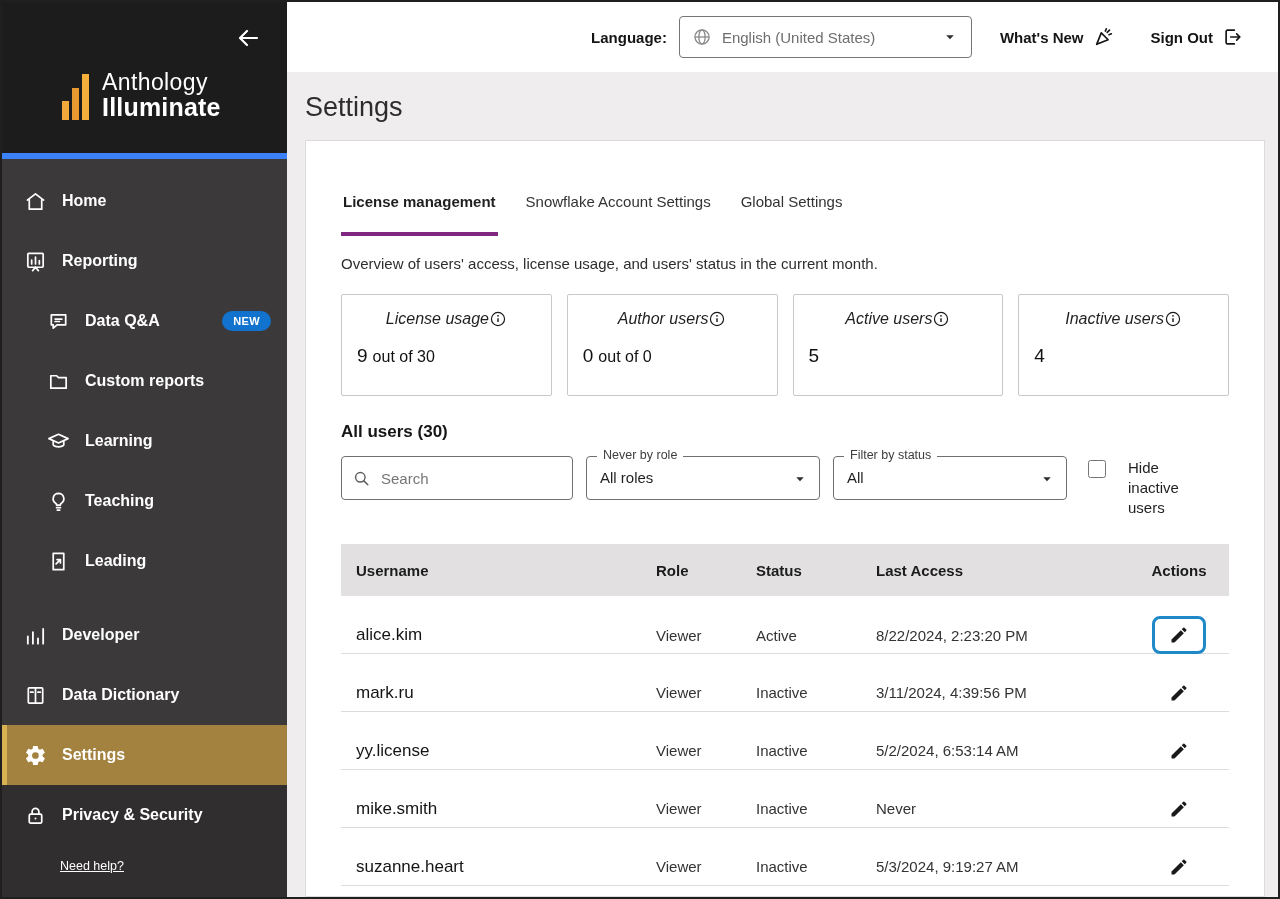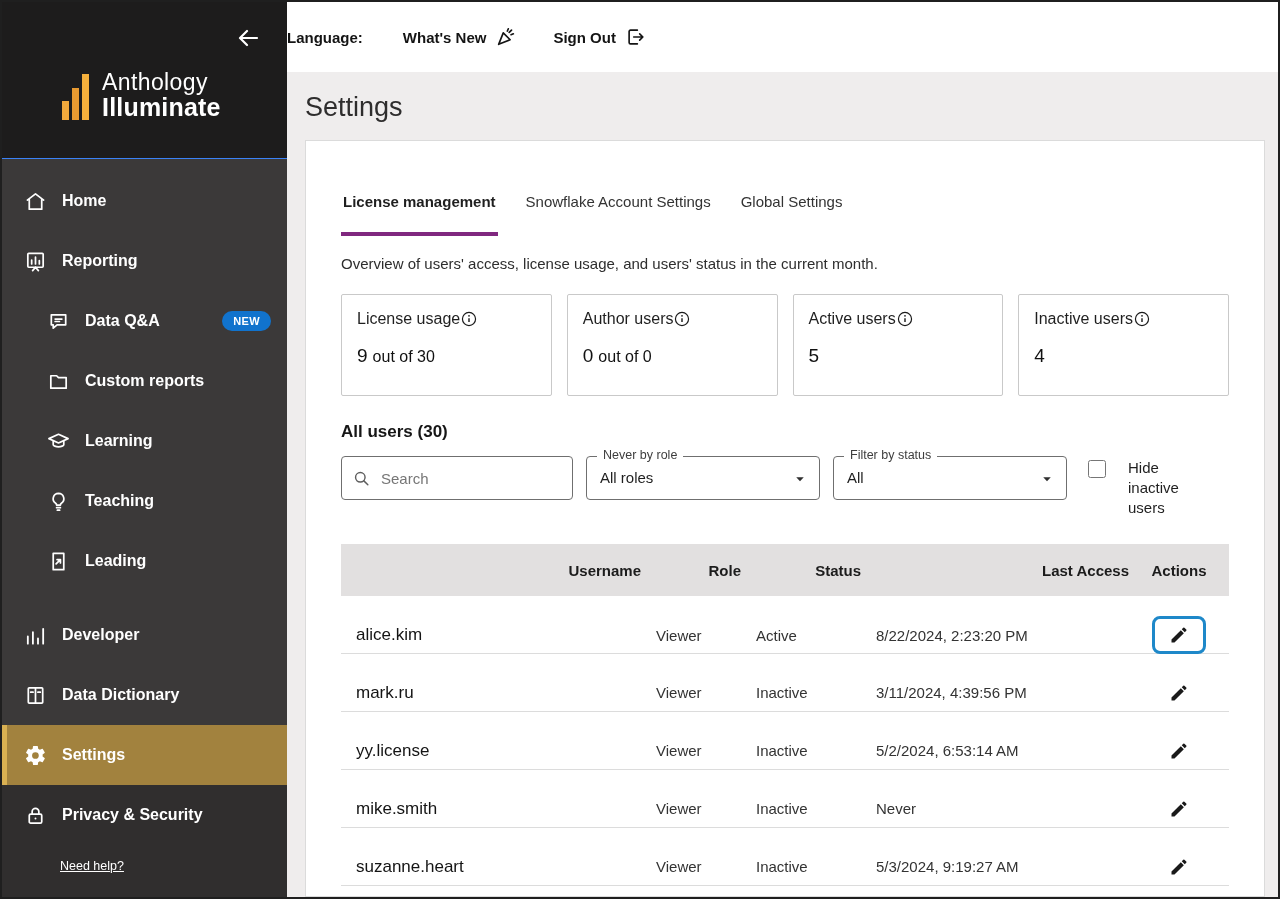--- a/index.html
+++ b/index.html
@@ -6,21 +6,21 @@
   html,body { margin:0; padding:0; }
   body {
     width:1280px; height:899px; overflow:hidden;
     font-family:"Liberation Sans","DejaVu Sans",sans-serif;
     background:#fff; color:#1a1a1a;
   }
   .frame { width:1280px; height:899px; border:2px solid #1f1f1f; display:flex; }
 
   
   .sidebar { width:285px; flex:0 0 285px; background:#3b3939; display:flex; flex-direction:column; color:#fff; }
-  .sidebar-top { height:157px; background:#1d1c1c; position:relative; border-bottom:1px solid #3b82f6; }
+  .sidebar-top { height:157px; background:#1d1c1c; position:relative; border-bottom:6px solid #3b82f6; }
   .back-btn { position:absolute; top:22px; right:24px; background:none; border:none; color:#fff; cursor:pointer; padding:2px; }
   .back-btn svg { width:24px; height:24px; display:block; }
   .brand { position:absolute; left:60px; top:68px; display:flex; align-items:center; gap:12px; }
   .brand-bars { width:28px; height:50px; display:block; }
   .brand-text { display:flex; flex-direction:column; line-height:1.05; }
   .brand-line1 { font-size:23px; font-weight:300; letter-spacing:.4px; }
   .brand-line2 { font-size:25px; font-weight:700; letter-spacing:.2px; }
 
   .nav { padding-top:12px; }
   .nav-item { height:60px; display:flex; align-items:center; gap:15px; padding:0 16px 0 22px;
@@ -31,21 +31,21 @@
   .nav-item.gap-top { margin-top:14px; }
   .nav-item.active { background:#a2823e; }
   .nav-item.active::before { content:""; position:absolute; left:0; top:0; bottom:0; width:5px; background:#d9b052; }
   .badge { margin-left:auto; background:#1173cd; color:#fff; font-size:11px; font-weight:700;
     padding:4px 11px; border-radius:11px; letter-spacing:.4px; }
   .nav-footer { background:#302e2e; flex:1; }
   .help-link { display:inline-block; margin:14px 0 0 58px; color:#fff; font-size:12.5px; text-decoration:underline; cursor:pointer; }
 
   
   .main { flex:1; display:flex; flex-direction:column; min-width:0; }
-  .topbar { height:70px; flex:0 0 70px; background:#fff; display:flex; align-items:center; padding-right:34px; }
+  .topbar { height:70px; flex:0 0 70px; background:#fff; display:flex; align-items:center; justify-content:flex-end; padding-right:34px; }
   .lang-label { font-size:15px; font-weight:700; color:#141414; margin-right:12px; }
   .lang-select { width:293px; height:42px; border:1px solid #757575; border-radius:4px;
     display:flex; align-items:center; gap:10px; padding:0 12px; cursor:pointer; background:#fff; }
   .lang-select .globe { color:#8a8a8a; }
   .lang-select .globe svg { width:20px; height:20px; display:block; }
   .lang-value { font-size:15px; color:#6e6e6e; }
   .caret { margin-left:auto; color:#2e2e2e; }
   .caret svg { width:18px; height:18px; display:block; }
   .topbar-btn { display:flex; align-items:center; gap:9px; font-size:15px; font-weight:700; color:#141414; cursor:pointer; }
   .whats-new { margin:0 36px 0 28px; }
@@ -57,21 +57,21 @@
   .card { background:#fff; border:1px solid #dbdbdb; flex:1; min-height:0; overflow:hidden; padding:48px 35px 0 35px; }
 
   .tabs { display:flex; gap:26px; }
   .tab { font-size:15px; color:#333; padding:4px 2px 22px; border-bottom:4px solid transparent; cursor:pointer; }
   .tab.active { font-weight:700; color:#1f1f1f; border-bottom-color:#80287f; }
 
   .desc { margin:18px 0 0; font-size:15px; color:#2e2e2e; line-height:20px; }
 
   .stats { display:flex; gap:15px; margin-top:20px; }
   .stat { flex:1; border:1px solid #c9c9c9; border-radius:2px; height:102px; padding:15px 15px 0; background:#fff; }
-  .stat-head { display:flex; justify-content:flex-start; align-items:flex-start; }
+  .stat-head { display:flex; justify-content:center; align-items:flex-start;font-style:italic; }
   .stat-title { font-size:16px; color:#1f1f1f; }
   .info-ic { color:#1a1a1a; cursor:pointer; }
   .info-ic svg { width:18px; height:18px; display:block; }
   .stat-value { margin-top:17px; color:#111; }
   .stat-main { font-size:19px; }
   .stat-suffix { font-size:16px; margin-left:5px; }
 
   .users-heading { margin:26px 0 0; font-size:17px; font-weight:700; color:#161616; }
 
   .filters { display:flex; gap:13px; margin-top:14px; align-items:flex-start; }
@@ -86,21 +86,21 @@
   .select-value { line-height:42px; padding-left:13px; font-size:15px; color:#1f1f1f; }
   .select-field .caret { position:absolute; right:10px; top:13px; }
   .hide-inactive { display:flex; gap:22px; margin-left:8px; width:96px; padding-top:2px; }
   .hide-inactive input { width:18px; height:18px; margin:2px 0 0; flex:0 0 18px; accent-color:#2e2e2e; cursor:pointer; }
   .hide-inactive label { font-size:15px; color:#1f1f1f; line-height:20px; cursor:pointer; }
 
   
   .table { margin-top:26px; }
   .thead, .trow { display:grid; grid-template-columns:300px 100px 120px 268px 1fr; align-items:center; }
   .thead { background:#e2e0e0; height:52px; font-size:15px; font-weight:700; color:#1c1c1c; }
-  .thead > div { padding-left:15px;text-align:right; }
+  .thead > div { padding-left:15px; }
   .thead .col-actions { padding-left:0; text-align:center; }
   .trow { height:58px; border-bottom:1px solid #dcdcdc; font-size:15px; color:#333; }
   .trow > div { padding-left:15px;margin-top:20px; }
   .cell-username { font-size:17px; color:#141414; }
   .cell-actions { padding-left:0 !important; display:flex; justify-content:center; }
   .pencil-btn { background:none; border:none; padding:4px 6px; cursor:pointer; color:#1a1a1a; }
   .pencil-btn svg { width:20px; height:20px; display:block; }
   .ring { border:3px solid #1e88c9; border-radius:8px; padding:2px 8px; display:flex; align-items:center; }
 </style>
 </head>
@@ -232,20 +232,35 @@
         <span>Privacy &amp; Security</span>
       </div>
       <a class="help-link">Need help?</a>
     </div>
   </aside>
 
   <div class="main">
 
     <header class="topbar">
       <span class="lang-label">Language:</span>
+      <div class="lang-select">
+        <span class="globe">
+            <svg viewBox="0 0 24 24" fill="none" stroke="currentColor" stroke-width="1.6">
+              <circle cx="12" cy="12" r="8.5"></circle>
+              <ellipse cx="12" cy="12" rx="3.8" ry="8.5"></ellipse>
+              <path d="M3.5 12h17"></path>
+            </svg>
+          </span>
+        <span class="lang-value">English (United States)</span>
+        <span class="caret">
+            <svg viewBox="0 0 24 24" fill="currentColor">
+              <path d="M7 9.5l5 5.5 5-5.5z"></path>
+            </svg>
+          </span>
+      </div>
       <div class="topbar-btn whats-new">
         <span>What's New</span>
         <span>
             <svg viewBox="0 0 24 24" fill="none" stroke="currentColor" stroke-width="1.8" stroke-linecap="round" stroke-linejoin="round">
               <path d="M4 20 9 7.5 16.5 15z"></path>
               <path d="M13.5 5.5l1-2.5M17.5 9.5l2.5-1M15.5 7 18 4.5"></path>
             </svg>
           </span>
       </div>
       <div class="topbar-btn">

